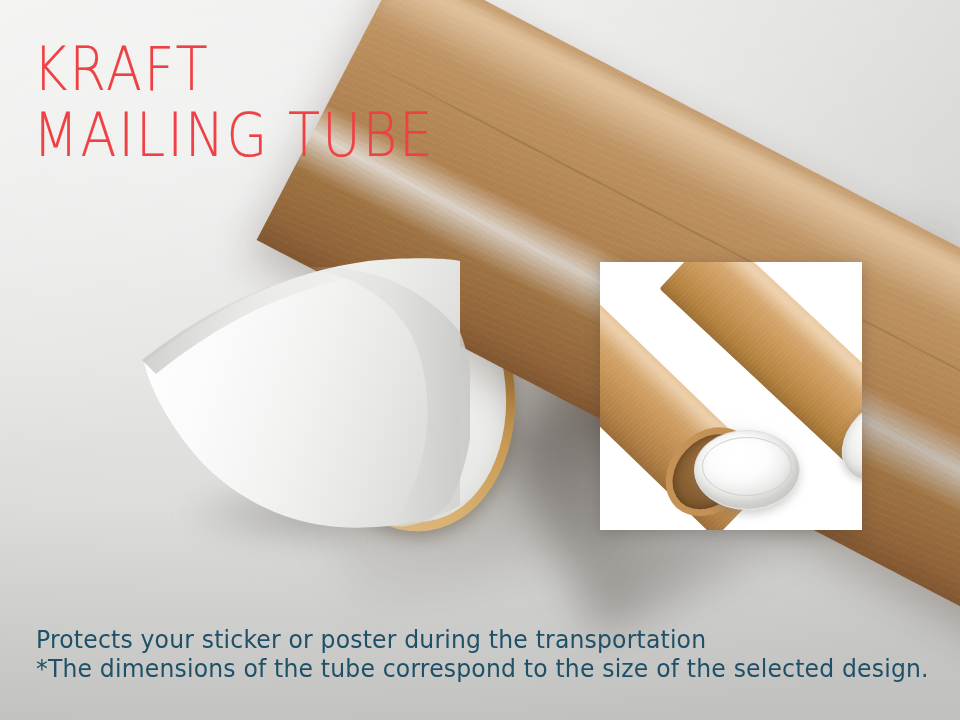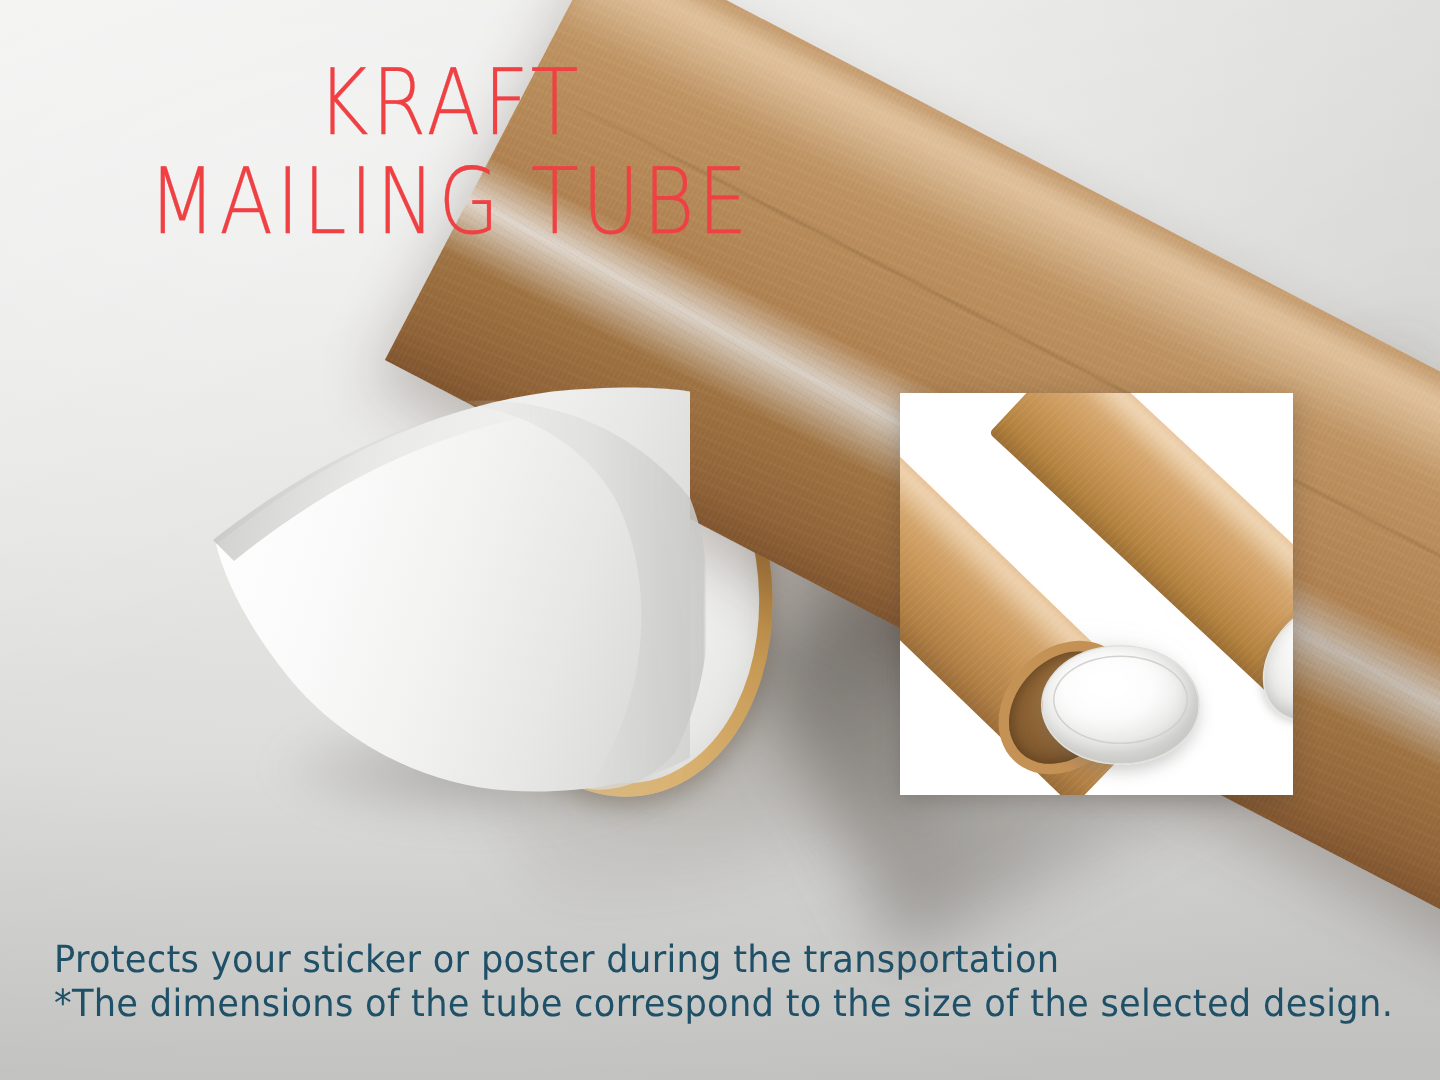--- a/index.html
+++ b/index.html
@@ -6,21 +6,20 @@
   html,body{margin:0;padding:0;}
   body{
     width:960px;height:720px;overflow:hidden;
     font-family:"Liberation Sans",sans-serif;
     background:#dcdcda;
   }
   #stage{
     position:relative;width:960px;height:720px;overflow:hidden;
     background:
       radial-gradient(120% 90% at 22% 18%, #ececeb 0%, #e4e4e2 38%, #d8d8d6 72%, #cfcfcd 100%);
-    text-align: center;
   }
   
   .bg-soft{
     position:absolute;inset:0;
     background:
       linear-gradient(160deg, rgba(255,255,255,.55) 0%, rgba(255,255,255,0) 45%),
       linear-gradient(0deg, rgba(140,140,140,.22) 0%, rgba(140,140,140,0) 30%);
     pointer-events:none;
   }
 

